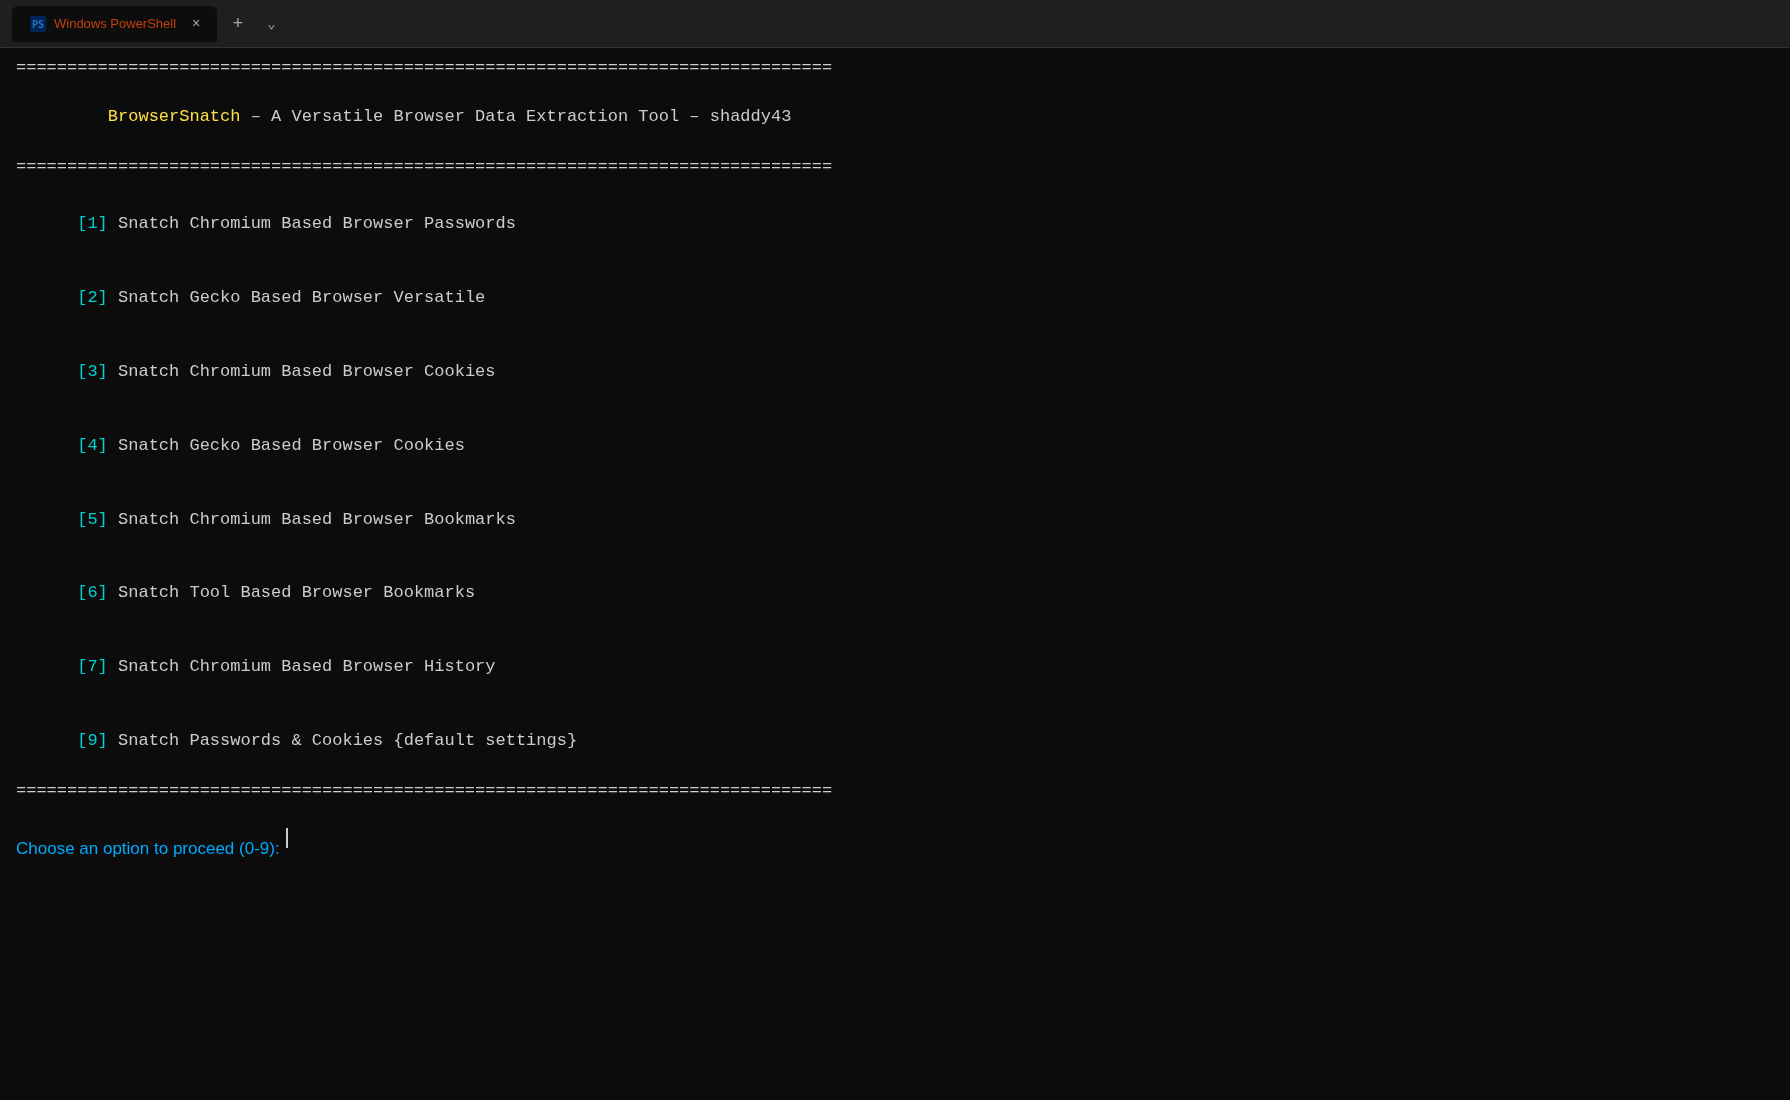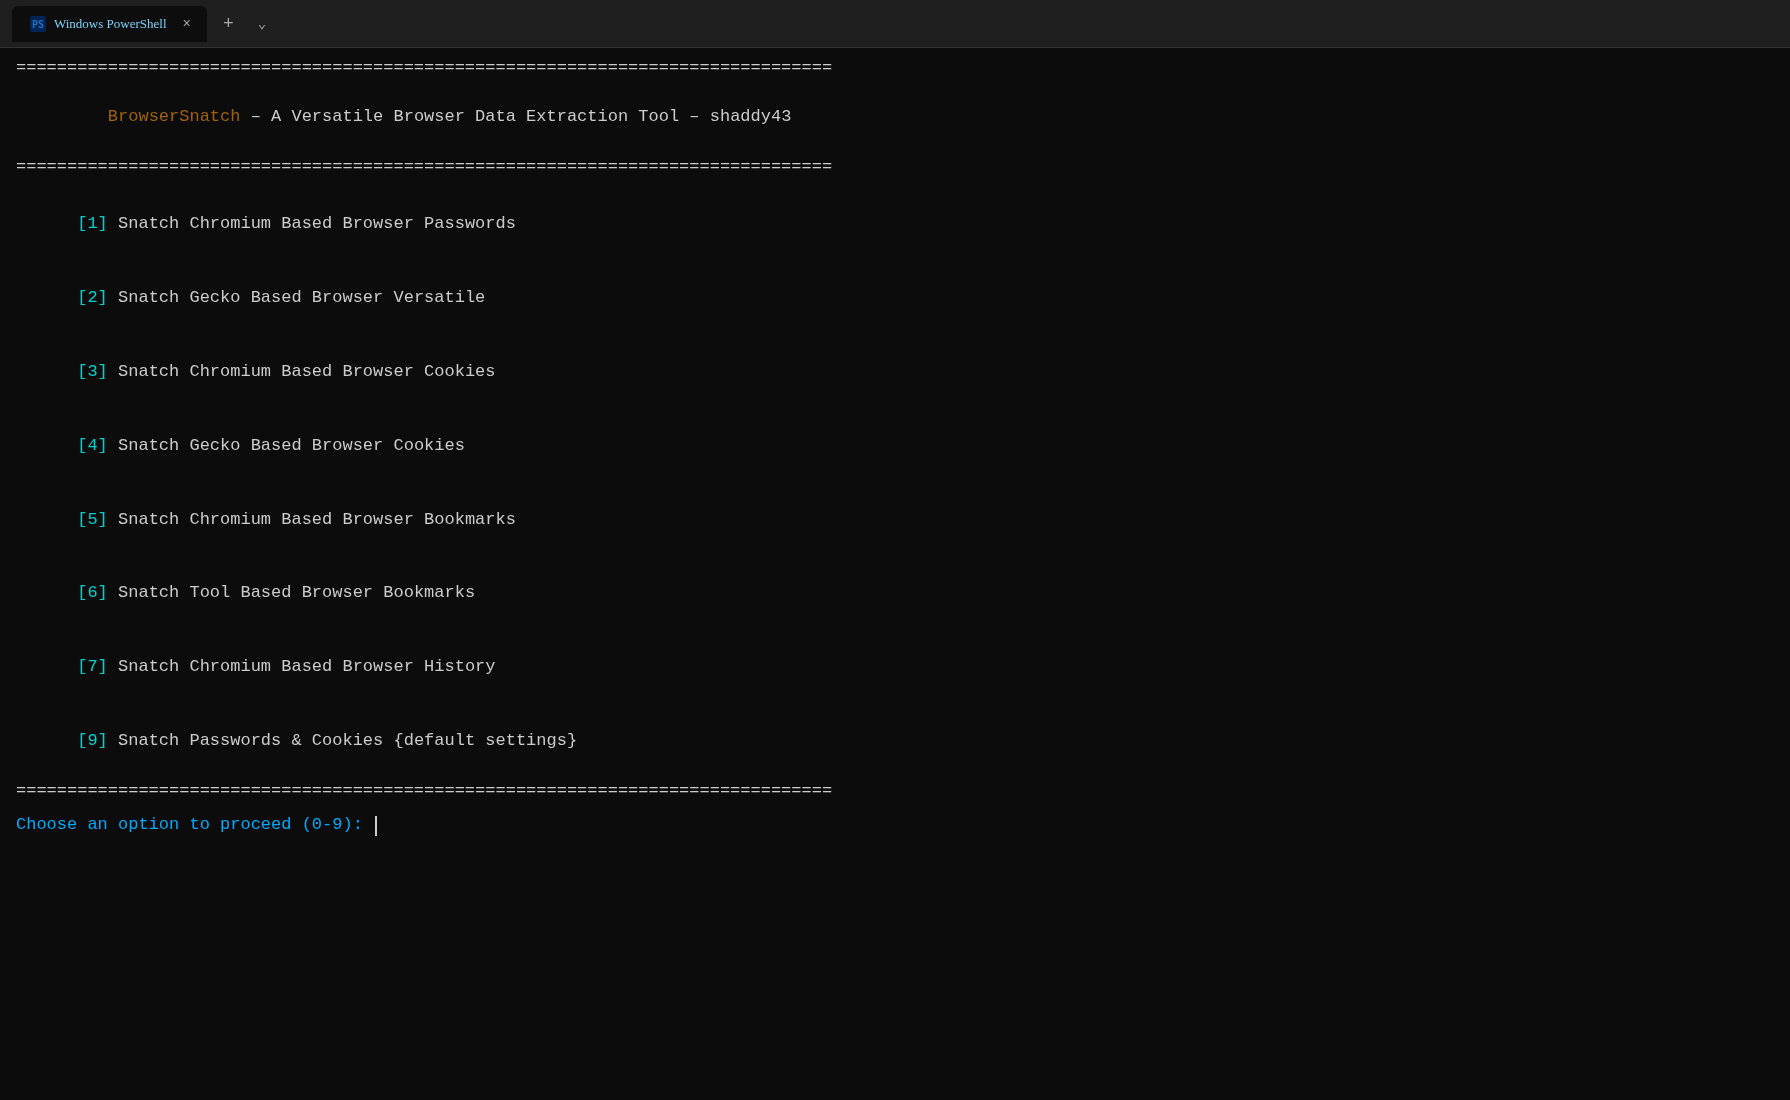--- a/index.html
+++ b/index.html
@@ -44,22 +44,22 @@
       align-items: center;
       justify-content: flex-end;
     }
 
     .tab-icon svg {
       width: 16px;
       height: 16px;
     }
 
     .tab-label {
-      color: #7dd3fc;
-      font-family: Liberation Serif, serif;
+      color: #c2410c;
+      font-family: Liberation Sans, sans-serif;
       font-size: 13px;
     }
 
     .tab-close {
       color: #aaa;
       font-size: 14px;
       cursor: pointer;
       margin-left: 8px;
       line-height: 1;
     }
@@ -93,21 +93,21 @@
       color: #cccccc;
       white-space: pre;
     }
 
     .title-line {
       white-space: pre;
       color: #cccccc;
     }
 
     .brand-name {
-      color: #a16207;
+      color: #fde047;
     }
 
     .menu-item {
       white-space: pre;
       color: #cccccc;
     }
 
     .menu-number-cyan {
       color: #00d0d0;
     }
@@ -118,22 +118,23 @@
 
     .prompt-line {
       display: flex;
       align-items: center;
       margin-top: 10px;
     }
 
     .prompt-text {
       color: #00aaff;
       font-size: 17px;
-      font-family: Liberation Mono, monospace;
-      white-space: pre;
+      font-family: Liberation Sans, sans-serif;
+      white-space: pre;
+      margin-top: 24px;
     }
 
     .cursor {
       display: inline-block;
       width: 2px;
       height: 20px;
       background: #cccccc;
       margin-left: 2px;
       vertical-align: middle;
       animation: blink 1s step-end infinite;

